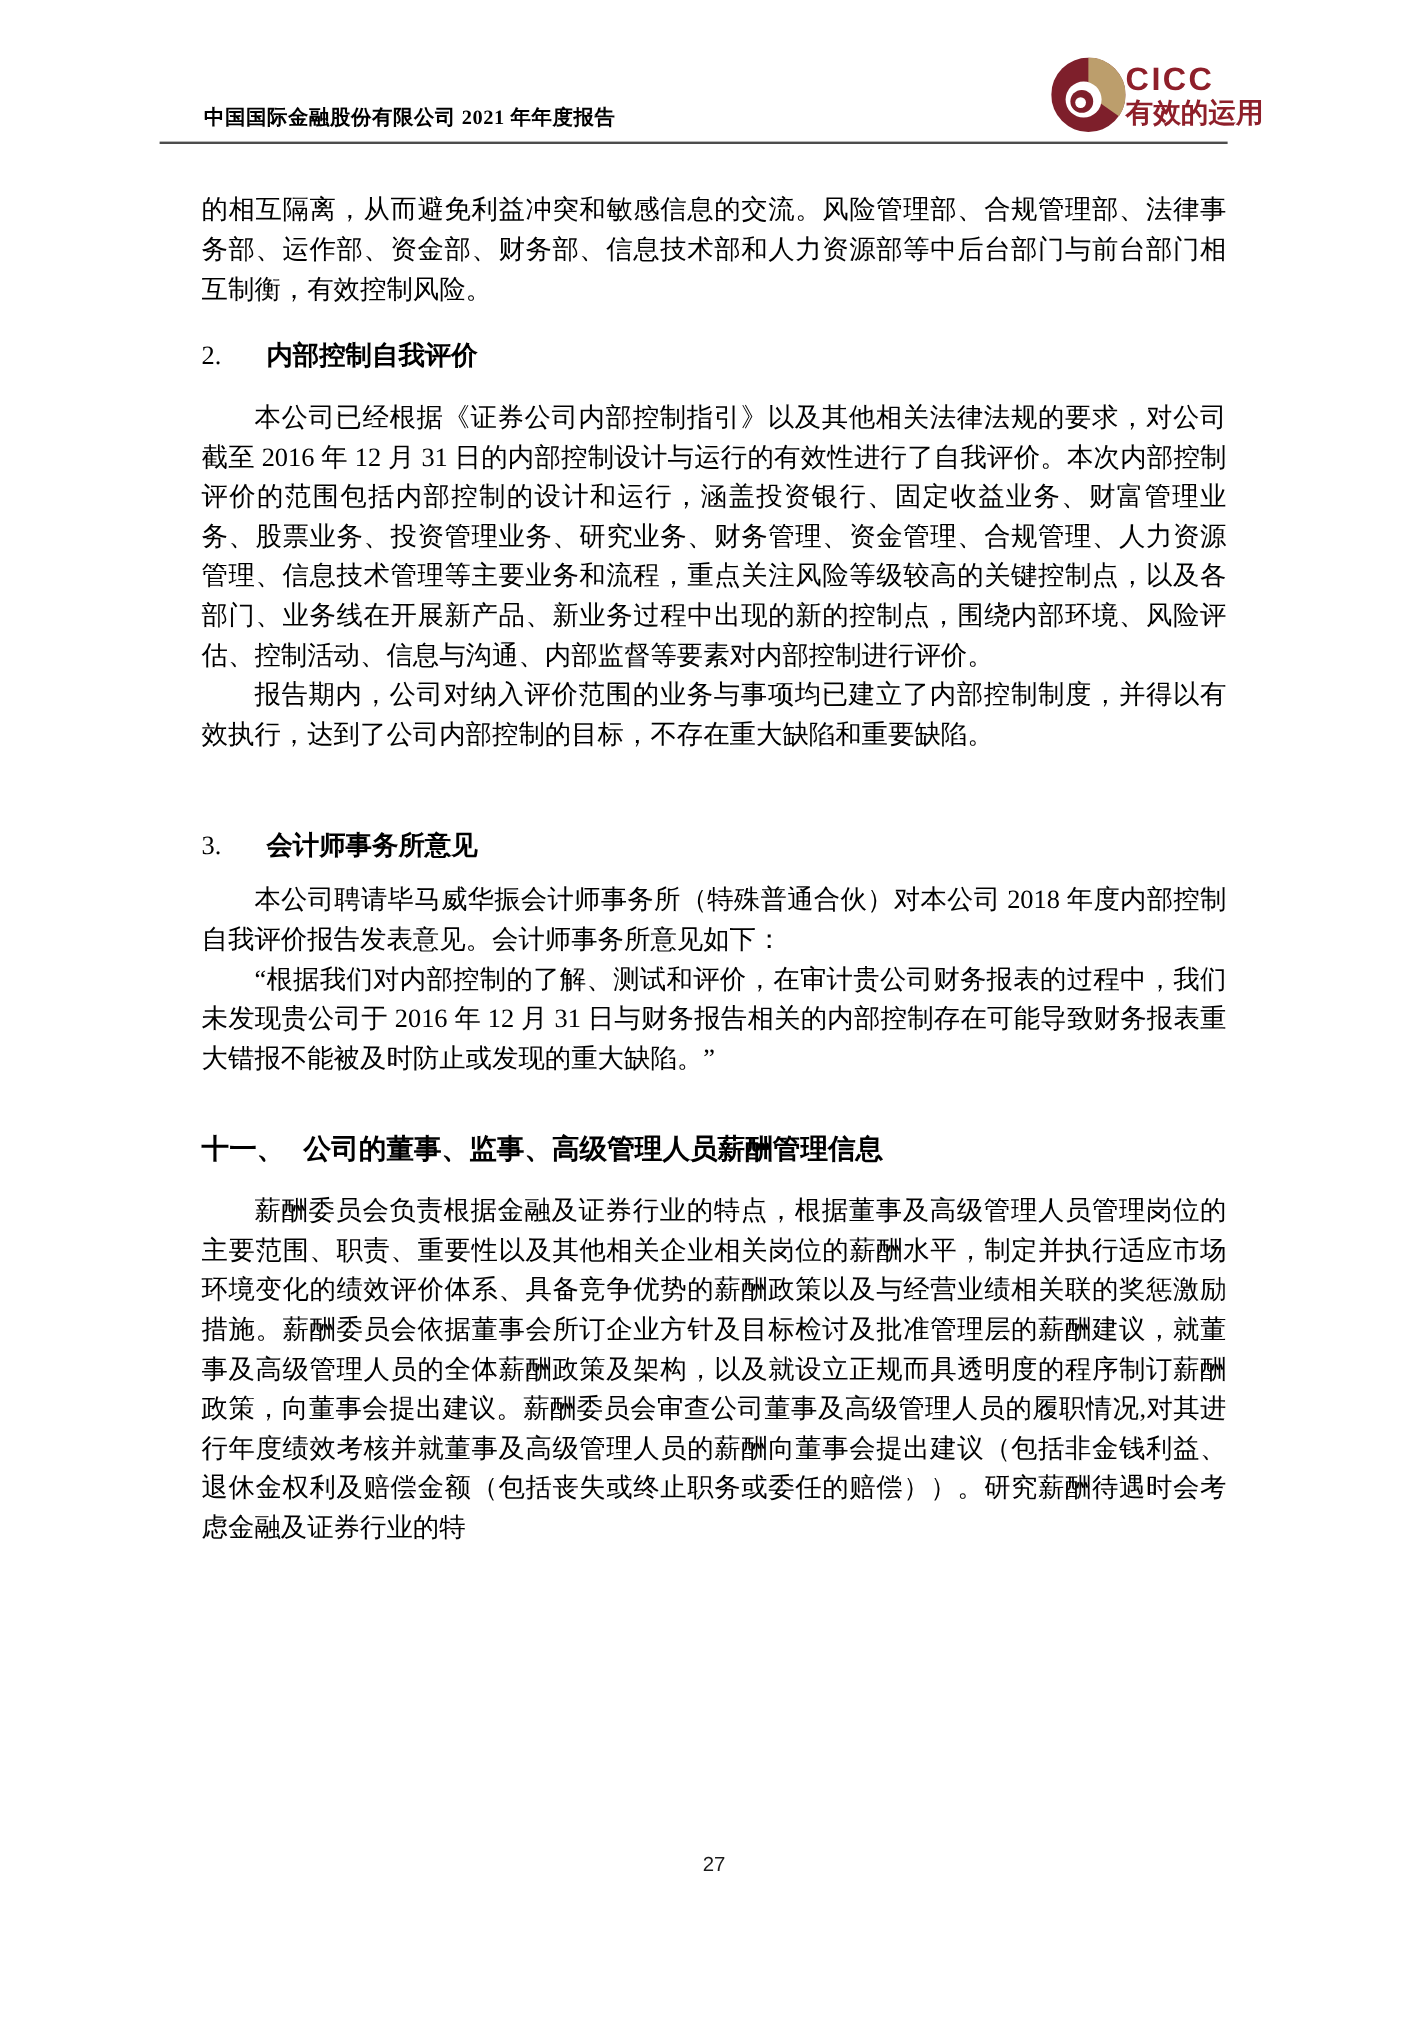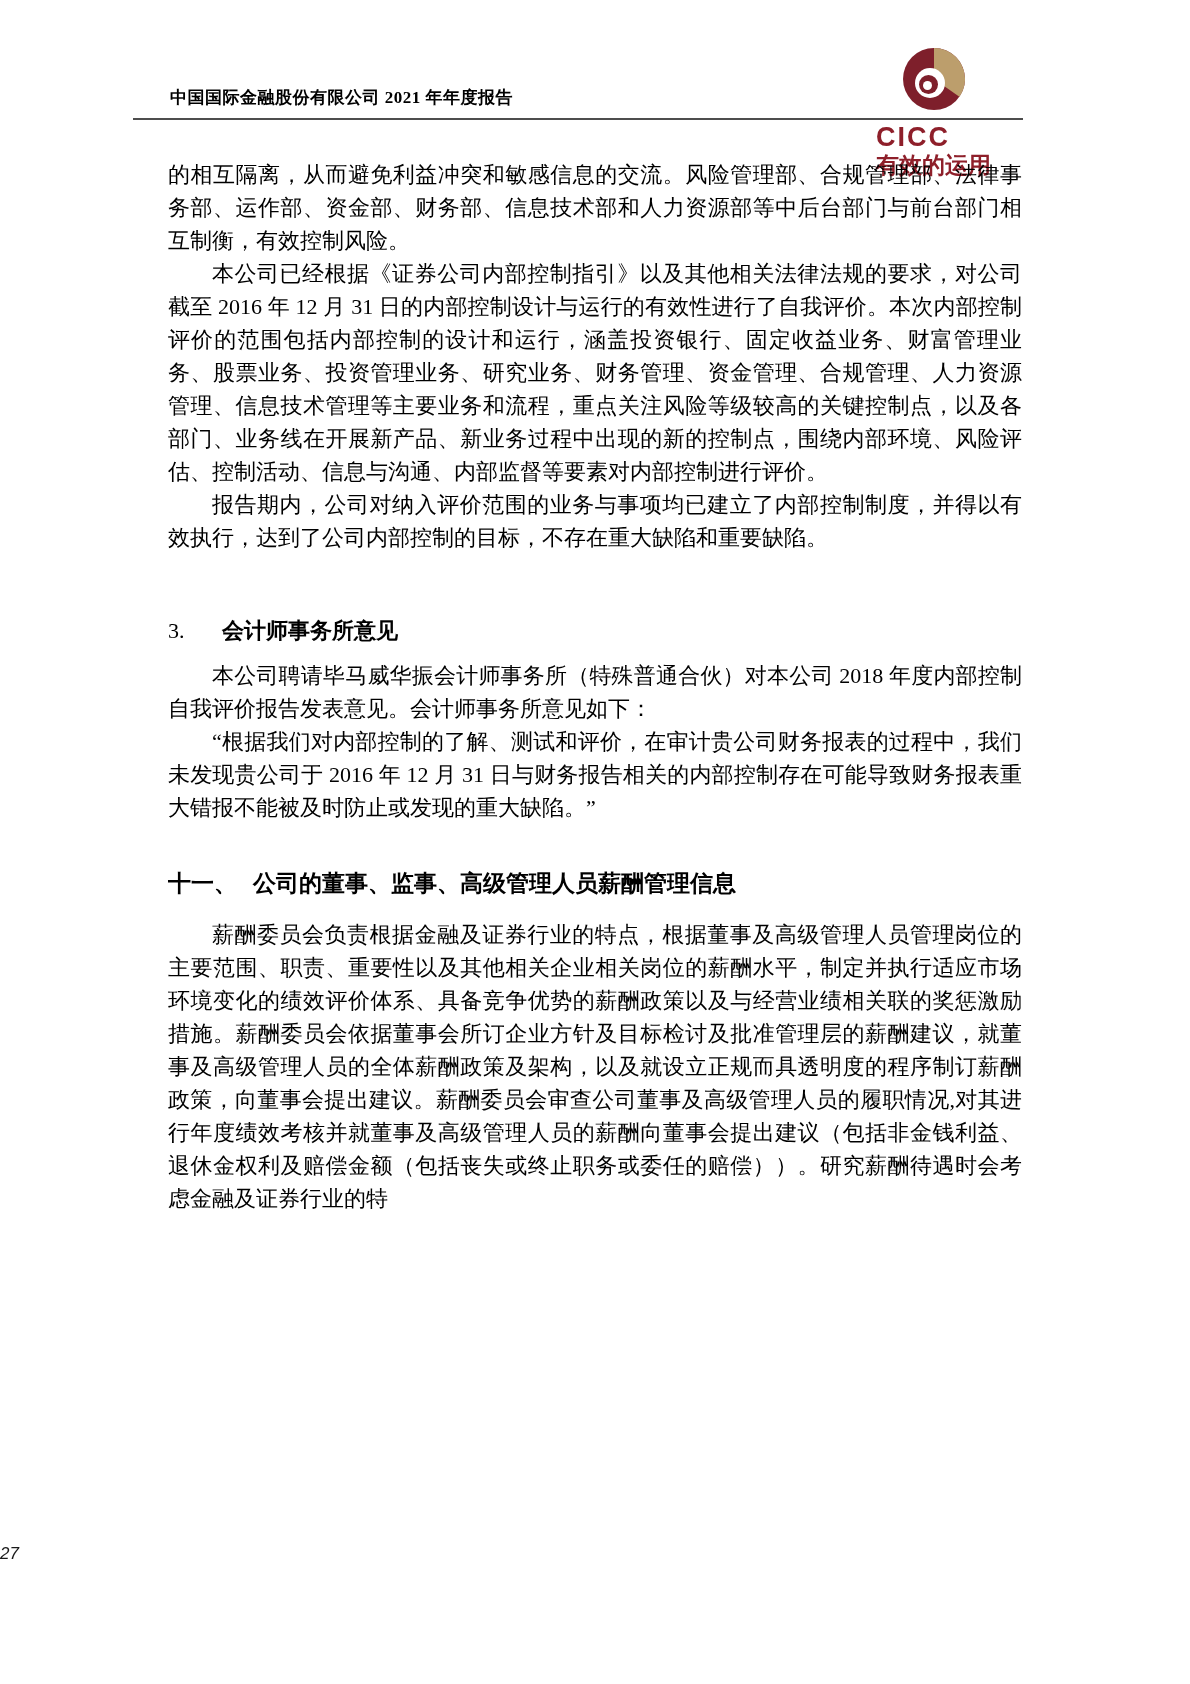--- a/index.html
+++ b/index.html
@@ -15,21 +15,21 @@
     position:absolute;left:170px;top:86px;
     font-size:17px;font-weight:bold;letter-spacing:.5px;
     white-space:nowrap;
   }
   .header-rule{
     position:absolute;left:133px;top:118px;width:890px;height:2px;
     background:#4d4d4d;
   }
   .logo{
     position:absolute;left:876px;top:48px;
-    display:flex;align-items:center;gap:14px;flex-direction:column;
+    display:flex;align-items:center;
   }
   .logo-mark svg{display:block;}
   .logo-text{display:flex;flex-direction:column;line-height:1;}
   .logo-en{
     font-family:"Liberation Sans","DejaVu Sans",sans-serif;
     font-size:27px;font-weight:bold;letter-spacing:2px;
     color:#8e1f2a;
   }
   .logo-zh{
     font-size:23px;font-weight:bold;margin-top:3px;
@@ -48,23 +48,23 @@
   .heading .h-num{display:inline-block;min-width:54px;font-weight:normal;}
   .heading .h-title{font-weight:bold;}
   .b2{margin-top:22px;margin-bottom:19px;}
   .b5{margin-top:60px;margin-bottom:12px;}
   .heading-major{font-size:23px;line-height:36px;margin:0;font-weight:bold;}
   .heading-major .h-num{display:inline;margin-right:16px;font-weight:bold;}
   .b8{margin-top:42px;margin-bottom:16px;}
   
   .footer{
     position:absolute;left:0;top:1544px;width:100%;
-    text-align:left;
+    text-align:center;
     font-family:"Liberation Sans","DejaVu Sans",sans-serif;
-    font-size:17px;color:#1a1a1a;font-style:italic;
+    font-size:17px;color:#1a1a1a;
   }
 </style>
 </head>
 <body>
 
 <div class="page">
 
   <div class="header-title">中国国际金融股份有限公司 2021 年年度报告</div>
 
   <div class="logo">
@@ -83,20 +83,23 @@
     </span>
   </div>
 
   <div class="header-rule"></div>
 
   <div class="content">
 
     <p class="para b0">的相互隔离，从而避免利益冲突和敏感信息的交流。风险管理部、合规管理部、法律事务部、运作部、资金部、财务部、信息技术部和人力资源部等中后台部门与前台部门相互制衡，有效控制风险。</p>
 
 
+    <div class="heading b2">
+      <span class="h-num">2.</span><span class="h-title">内部控制自我评价</span>
+    </div>
 
     <p class="para indent b3">本公司已经根据《证券公司内部控制指引》以及其他相关法律法规的要求，对公司截至 2016 年 12 月 31 日的内部控制设计与运行的有效性进行了自我评价。本次内部控制评价的范围包括内部控制的设计和运行，涵盖投资银行、固定收益业务、财富管理业务、股票业务、投资管理业务、研究业务、财务管理、资金管理、合规管理、人力资源管理、信息技术管理等主要业务和流程，重点关注风险等级较高的关键控制点，以及各部门、业务线在开展新产品、新业务过程中出现的新的控制点，围绕内部环境、风险评估、控制活动、信息与沟通、内部监督等要素对内部控制进行评价。</p>
 
     <p class="para indent b4">报告期内，公司对纳入评价范围的业务与事项均已建立了内部控制制度，并得以有效执行，达到了公司内部控制的目标，不存在重大缺陷和重要缺陷。</p>
 
     <div class="heading b5">
       <span class="h-num">3.</span><span class="h-title">会计师事务所意见</span>
     </div>
 
     <p class="para indent b6">本公司聘请毕马威华振会计师事务所（特殊普通合伙）对本公司 2018 年度内部控制自我评价报告发表意见。会计师事务所意见如下：</p>

